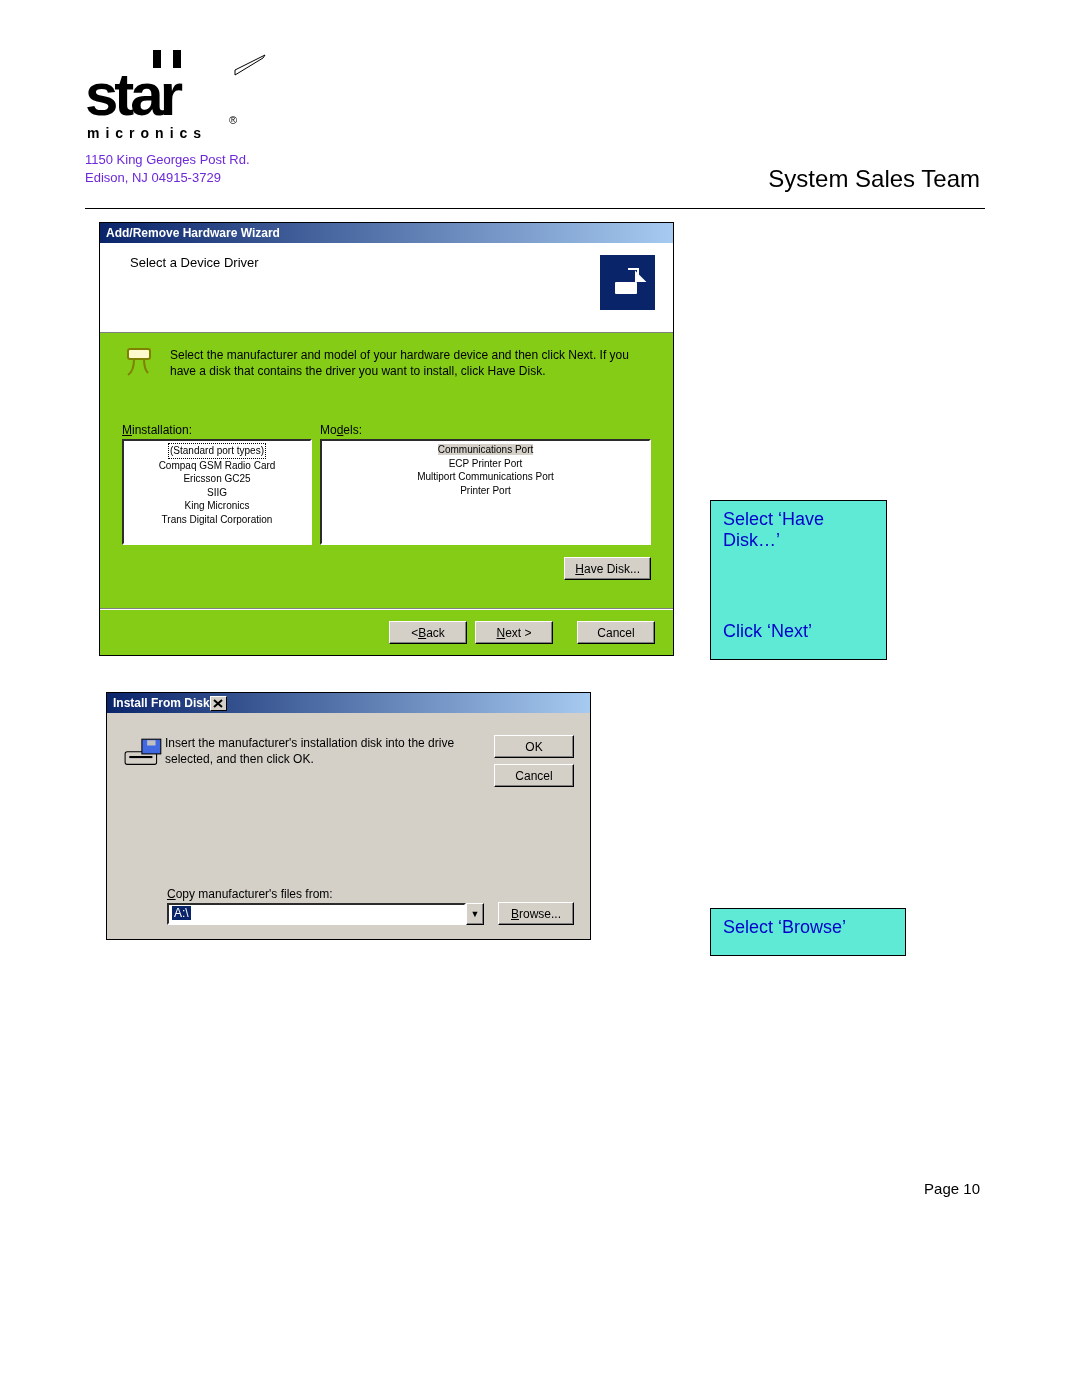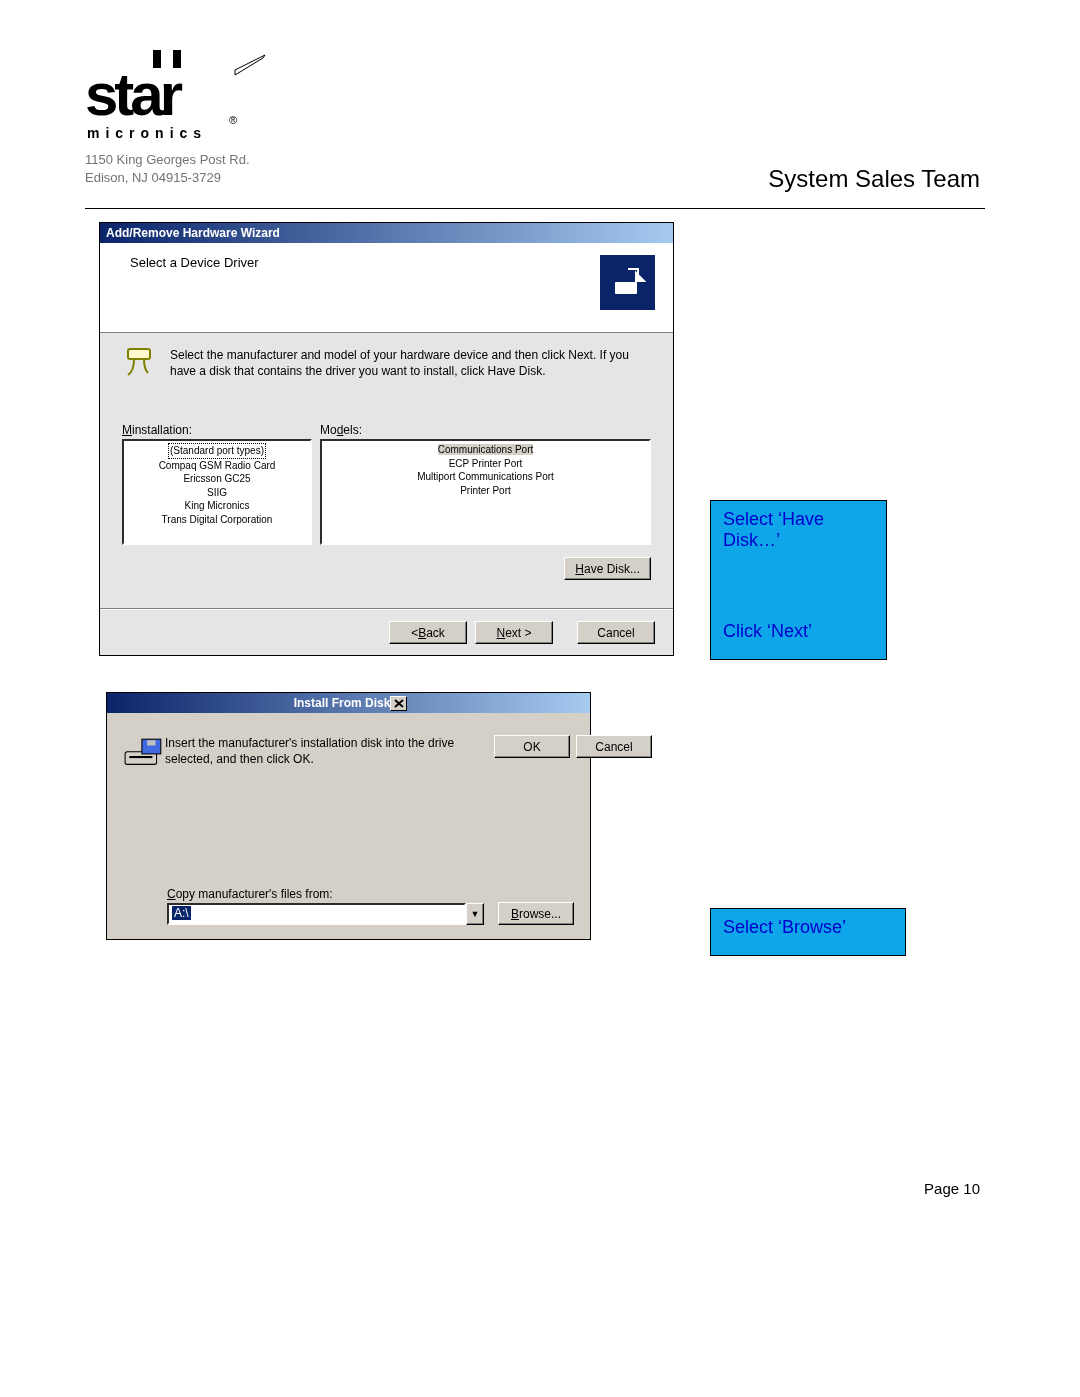--- a/index.html
+++ b/index.html
@@ -20,21 +20,21 @@
   }
   .logo-area { position: relative; }
   .logo {
     font-family: "Arial Black", sans-serif;
     font-size: 36px;
     letter-spacing: -1px;
   }
   .logo svg { display: block; }
   .address {
     font-size: 13px;
-    color: #737373;
+    color: #6d28d9;
     margin-top: 6px;
     line-height: 1.4;
   }
   .team-title {
     position: absolute;
     right: 100px;
     top: 165px;
     font-family: Arial, sans-serif;
     font-size: 24px;
     color: #000;
@@ -43,21 +43,21 @@
     position: absolute;
     left: 85px; right: 95px; top: 200px;
     border: none;
     border-top: 1px solid #000;
   }
   
   .dlg1 {
     position: absolute;
     left: 99px; top: 222px;
     width: 575px; height: 434px;
-    background: #e5e5e5;
+    background: #84cc16;
     border: 1px solid #000;
     font-size: 12px;
   }
   .titlebar {
     height: 20px;
     background: linear-gradient(to right, #0a246a, #a6caf0);
     color: #fff;
     font-weight: bold;
     padding: 2px 6px;
     font-size: 12px;
@@ -165,36 +165,36 @@
     padding-right: 18px;
     gap: 8px;
   }
   .annotation {
     position: absolute;
     border: 1.5px solid #000;
     padding: 8px 12px;
     font-family: Arial, sans-serif;
     font-size: 18px;
     color: #0000cd;
-    background: #0ea5e9;
+    background: #5eead4;
   }
   .anno1 { left: 710px; top: 500px; width: 177px; height: 160px; }
   .anno1-line1 { margin-bottom: 70px; }
   .anno2 { left: 710px; top: 908px; width: 196px; height: 48px; }
   
   .dlg2 {
     position: absolute;
     left: 106px; top: 692px;
     width: 485px; height: 248px;
     background: #d4d0c8;
     border: 1px solid #000;
     font-size: 12px;
   }
   .titlebar2 {
-    display: flex; justify-content: center; align-items: center;
+    display: flex; justify-content: flex-start; align-items: center;
     padding-right: 2px;
   }
   .closebtn {
     width: 17px; height: 15px;
     background: #d4d0c8;
     border: 1px solid #000;
     border-top-color: #fff; border-left-color: #fff;
     display: flex; align-items: center; justify-content: center;
     font-family: Arial; font-size: 12px; font-weight: bold;
     color: #000;
@@ -205,21 +205,21 @@
     height: 226px;
   }
   .dlg2-row {
     display: flex;
     align-items: flex-start;
   }
   .dlg2-icon { width: 42px; flex: none; }
   .dlg2-text { flex: 1; font-size: 12px; line-height: 1.35; padding-right: 12px; }
   .dlg2-btns {
     width: 80px; flex: none;
-    display: flex; flex-direction: row; gap: 6px;
+    display: flex; flex-direction: column; gap: 6px;
   }
   .dlg2-lower {
     position: absolute;
     left: 60px; right: 16px; bottom: 14px;
   }
   .copy-label { font-size: 12px; margin-bottom: 1px; }
   .copy-row { display: flex; gap: 14px; align-items: center; }
   .combo {
     flex: 1;
     display: flex;

